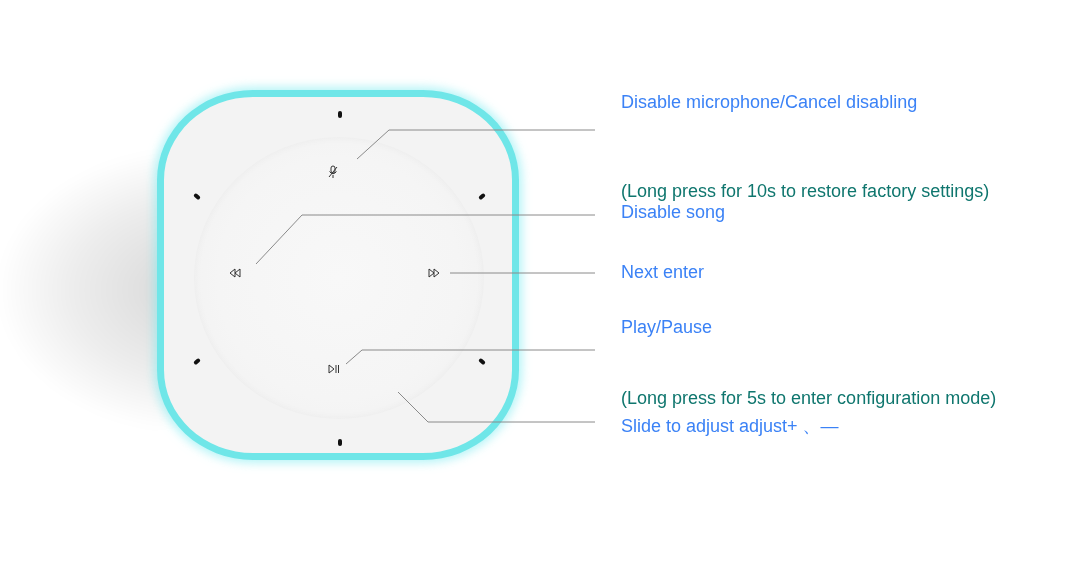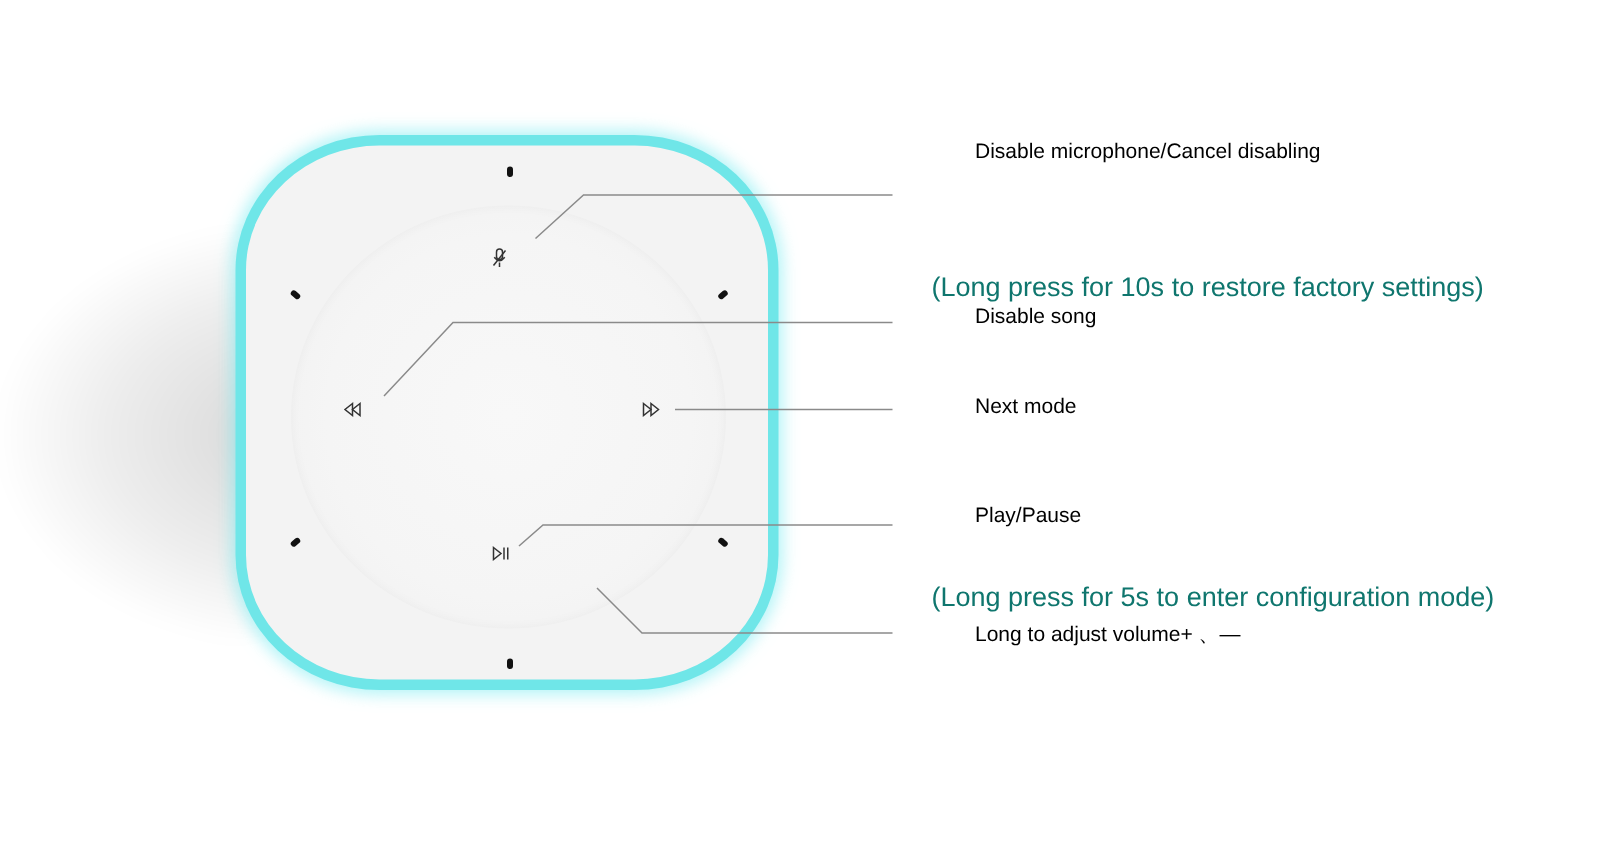--- a/index.html
+++ b/index.html
@@ -29,21 +29,21 @@
     }
     .dot {
       position: absolute; width: 4px; height: 7px; background: #111; border-radius: 2px;
     }
     .ctrl-icon {
       position: absolute; font-size: 11px; color: #333; line-height: 1;
       font-family: "DejaVu Sans", sans-serif;
     }
     svg.leaders { position: absolute; left: 0; top: 0; }
     .label {
-      position: absolute; left: 650px; font-size: 14px; color: #000000; white-space: nowrap;
+      position: absolute; left: 621px; font-size: 18px; color: #3b82f6; white-space: nowrap;
     }
     .sub {
       position: absolute; left: 621px; font-size: 18px; color: #0f766e; white-space: nowrap; margin-top: 46px;
     }
   </style>
 </head>
 <body>
 
 <div class="shadow"></div>
 
@@ -90,16 +90,16 @@
   <polyline points="357,159 389,130 595,130" fill="none" stroke="#8a8a8a" stroke-width="1"></polyline>
   <polyline points="256,264 302,215 595,215" fill="none" stroke="#8a8a8a" stroke-width="1"></polyline>
   <polyline points="450,273 595,273" fill="none" stroke="#8a8a8a" stroke-width="1"></polyline>
   <polyline points="346,364 362,350 595,350" fill="none" stroke="#8a8a8a" stroke-width="1"></polyline>
   <polyline points="398,392 428,422 595,422" fill="none" stroke="#8a8a8a" stroke-width="1"></polyline>
 </svg>
 
 <div class="label" style="top:92px;">Disable microphone/Cancel disabling</div>
 <div class="sub" style="top:135px;">(Long press for 10s to restore factory settings)</div>
 <div class="label" style="top:202px;">Disable song</div>
-<div class="label" style="top:262px;">Next mode</div>
-<div class="label" style="top:317px;margin-top:18px;">Play/Pause</div>
+<div class="label" style="top:262px;">Next enter</div>
+<div class="label" style="top:317px;">Play/Pause</div>
 <div class="sub" style="top:342px;">(Long press for 5s to enter configuration mode)</div>
-<div class="label" style="top:414px;">Long to adjust volume+ 、—</div>
+<div class="label" style="top:414px;">Slide to adjust adjust+ 、—</div>
 
 </body></html>

